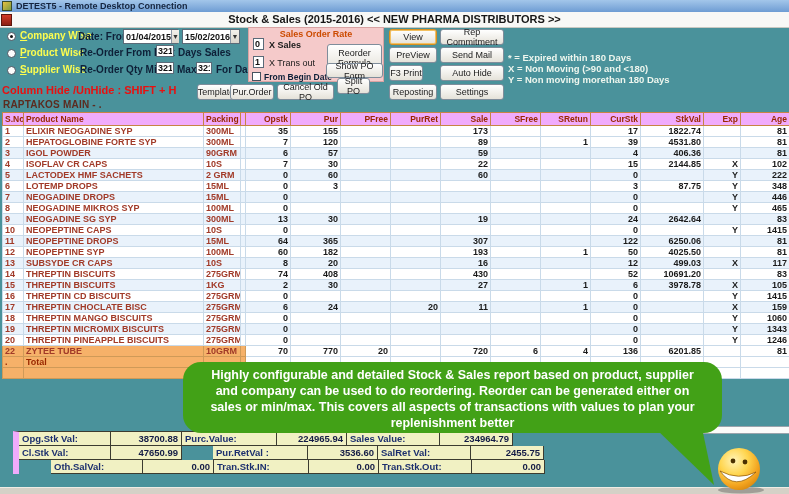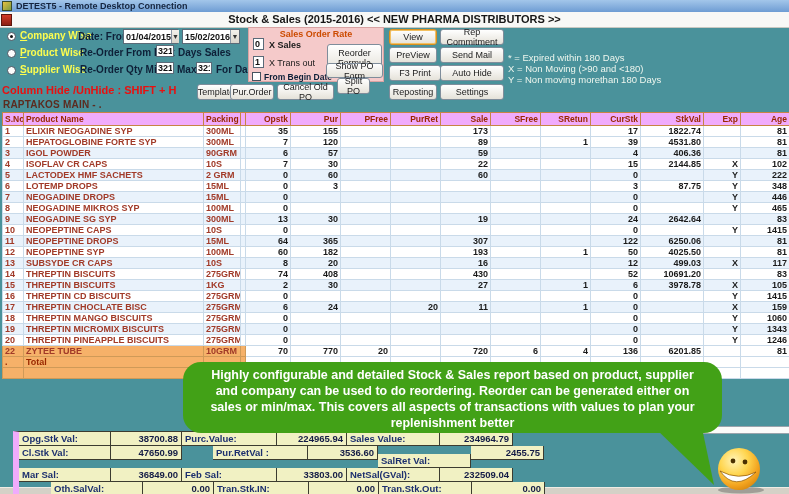--- a/index.html
+++ b/index.html
@@ -26,21 +26,21 @@
   .combo .cv{flex:1;font:bold 9px "Liberation Sans",sans-serif;color:#111;padding-left:2px;white-space:nowrap;}
   .combo .ca{width:11px;height:100%;background:linear-gradient(#f4f2ec,#d9d5cb);border-left:1px solid #8a97a5;
     font-size:7px;color:#333;display:flex;align-items:center;justify-content:center;}
   .btn{position:absolute;display:flex;align-items:center;justify-content:center;text-align:center;
     background:linear-gradient(#ffffff,#e5e2d9);border:1px solid #7f8d9b;border-radius:3px;
     font:9px "Liberation Sans",sans-serif;color:#1a1a1a;box-sizing:border-box;line-height:10px;}
   .btn.focus{border:1px solid #d89020;box-shadow:0 0 0 1px #f2c060 inset;}
   .pinkpanel{position:absolute;left:248px;top:27px;width:136px;height:55px;background:#f5caca;border:1px solid #d9a3a3;box-sizing:border-box;}
   .pp-title{position:absolute;left:0;top:1px;width:100%;text-align:center;font-size:9px;font-weight:bold;color:#cc4b00;}
   .chk{position:absolute;width:9px;height:9px;background:#fff;border:1px solid #46525e;box-sizing:border-box;}
-  .legend-line{position:absolute;font-size:9.5px;font-weight:normal;color:#eef6ee;white-space:nowrap;}
+  .legend-line{position:absolute;font-size:9.5px;font-weight:bold;color:#eef6ee;white-space:nowrap;}
   .colhint{position:absolute;left:2px;top:84px;font-size:11px;font-weight:bold;color:#e81010;}
   .grouptitle{position:absolute;left:3px;top:99px;font-size:10px;font-weight:bold;color:#5c2b1f;letter-spacing:.2px;}
   
   .gridwrap{position:absolute;left:2px;top:112px;width:787px;}
   table.grid{border-collapse:collapse;table-layout:fixed;width:787px;}
   table.grid th{height:12px;background:#f0abfc;border:1px solid #c68445;
     font:bold 8.5px "Liberation Sans",sans-serif;color:#992800;padding:0 2px;white-space:nowrap;overflow:hidden;}
   table.grid td{height:10px;border:1px solid #c9dae9;background:#fff;
     font:bold 9px "Liberation Sans",sans-serif;color:#1a1a1a;padding:0 2px;white-space:nowrap;overflow:hidden;}
   table.grid tr.alt td{background:#e9f2fb;}
@@ -131,21 +131,21 @@
     </div>
   <div class="btn" style="left:440px;top:29px;width:64px;height:16px;">
       <span>Rep Commitment</span>
     </div>
   <div class="btn" style="left:389px;top:47px;width:48px;height:16px;">
       <span>PreView</span>
     </div>
   <div class="btn" style="left:440px;top:47px;width:64px;height:16px;">
       <span>Send Mail</span>
     </div>
-  <div class="btn" style="left:389px;top:65px;width:52px;height:16px;">
+  <div class="btn" style="left:389px;top:65px;width:34px;height:16px;">
       <span>F3 Print</span>
     </div>
   <div class="btn" style="left:440px;top:65px;width:64px;height:16px;">
       <span>Auto Hide</span>
     </div>
 
   <div class="btn" style="left:177px;top:84px;width:38px;height:16px;margin-left:20px;">
       <span>Template</span>
     </div>
   <div class="btn" style="left:230px;top:84px;width:44px;height:16px;">
@@ -614,30 +614,22 @@
         <div class="sumcell lab" style="width: 91px;">Purc.Value:</div>
         <div class="sumcell val" style="width: 66px;">224965.94</div>
         <div class="sumcell lab" style="width: 89px;">Sales Value:</div>
         <div class="sumcell val" style="width: 69px;">234964.79</div>
       </div>
       <div class="sumrow">
         <div class="sumcell lab" style="width: 88px;">Cl.Stk Val:</div>
         <div class="sumcell val" style="width: 67px;">47650.99</div>
         <div class="sumcell lab" style="width: 91px; margin-left: 31px;">Pur.RetVal :</div>
         <div class="sumcell val" style="width: 66px;">3536.60</div>
-        <div class="sumcell lab" style="width: 89px; margin-top: 8px;">SalRet Val:</div>
+        <div class="sumcell lab" style="width: 89px;">SalRet Val:</div>
         <div class="sumcell val" style="width: 69px;">2455.75</div>
-      </div>
-      <div class="sumrow">
-        <div class="sumcell lab" style="width: 88px;">Mar Sal:</div>
-        <div class="sumcell val" style="width: 67px;">36849.00</div>
-        <div class="sumcell lab" style="width: 91px;">Feb Sal:</div>
-        <div class="sumcell val" style="width: 66px;">33803.00</div>
-        <div class="sumcell lab" style="width: 89px;">NetSal(GVal):</div>
-        <div class="sumcell val" style="width: 69px;">232509.04</div>
       </div>
       <div class="sumrow">
         <div class="sumcell lab" style="width: 88px; margin-left: 32px;">Oth.SalVal:</div>
         <div class="sumcell val" style="width: 67px;">0.00</div>
         <div class="sumcell lab" style="width: 91px;">Tran.Stk.IN:</div>
         <div class="sumcell val" style="width: 66px;">0.00</div>
         <div class="sumcell lab" style="width: 89px;">Tran.Stk.Out:</div>
         <div class="sumcell val" style="width: 69px;">0.00</div>
       </div>
     </div>

